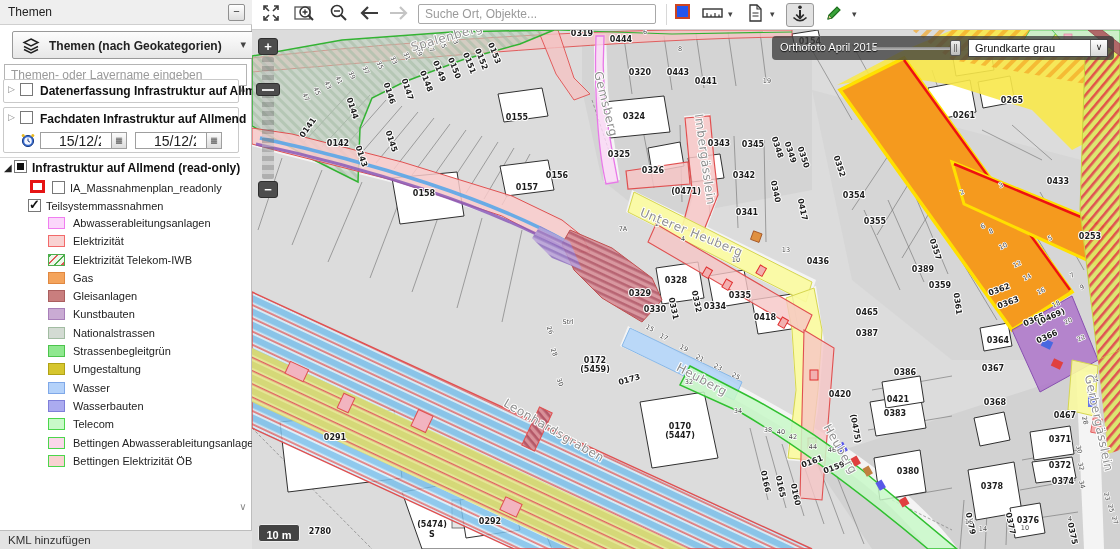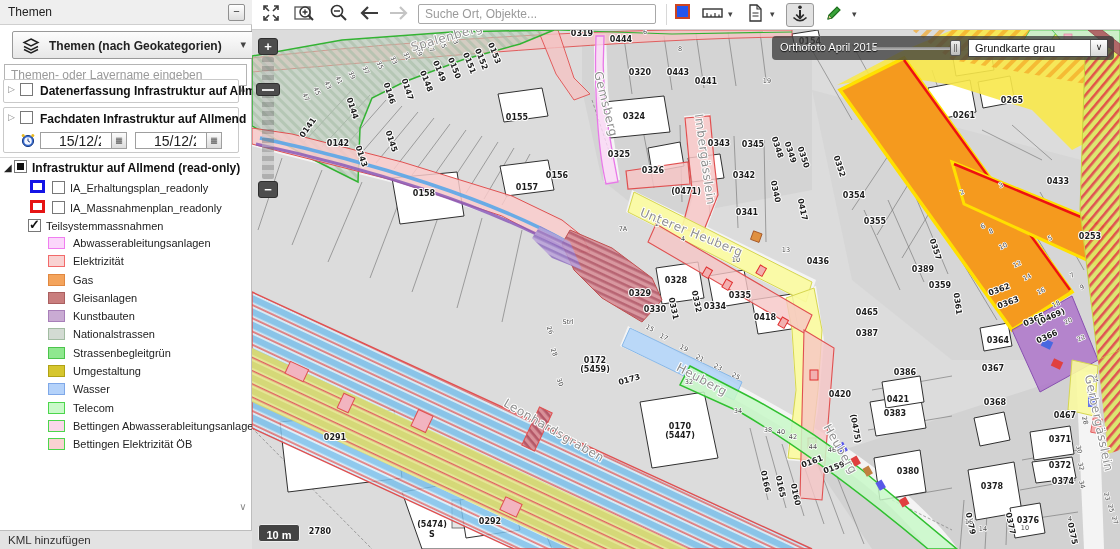--- a/index.html
+++ b/index.html
@@ -113,25 +113,20 @@
 
     <div style="position:absolute;left:0;top:80px;width:240px;border-top:1px solid #d8d8d8;">
       <div class="row" style="height:20px;">
         <span class="exp open">◢</span>
         <span class="cb" style="left:14px;top:2px;">
             <span class="ind"></span>
           </span>
         <span class="grp-label" style="left:32px;top:3px;">Infrastruktur auf Allmend (read-only)</span>
       </div>
       <div class="row" style="height:20px;">
-        <span class="swatch-out" style="left:30px;top:2px;border:3px solid #1414e6;"></span>
-        <span class="cb" style="left:52px;top:3px;"></span>
-        <span class="child-label" style="left:70px;top:4px;">IA_Erhaltungsplan_readonly</span>
-      </div>
-      <div class="row" style="height:20px;">
         <span class="swatch-out" style="left:30px;top:2px;border:3px solid #e61414;"></span>
         <span class="cb" style="left:52px;top:3px;"></span>
         <span class="child-label" style="left:70px;top:4px;text-align:center;">IA_Massnahmenplan_readonly</span>
       </div>
       <div class="row" style="height:17px;">
         <span class="cb" style="left:28px;top:1px;">
             <span class="chk"></span>
             <span class="chk">✓</span>
           </span>
         <span class="child-label" style="left:46px;top:2px;">Teilsystemmassnahmen</span>
@@ -139,20 +134,24 @@
       <div id="legend-list">
           <div class="legend-row">
             <span class="legend-swatch" style="border-color: rgb(240, 126, 240); background: rgb(251, 215, 251);"></span>
             <span class="legend-label">Abwasserableitungsanlagen</span>
           </div>
           <div class="legend-row">
             <span class="legend-swatch" style="border-color: rgb(242, 106, 106); background: rgb(249, 210, 210);"></span>
             <span class="legend-label">Elektrizität</span>
           </div>
           <div class="legend-row">
+            <span class="legend-swatch" style="border-color: rgb(76, 174, 76); background: repeating-linear-gradient(135deg, rgb(76, 174, 76) 0px, rgb(76, 174, 76) 2px, rgb(238, 247, 234) 2px, rgb(238, 247, 234) 5px, rgb(224, 88, 88) 5px, rgb(224, 88, 88) 7px, rgb(238, 247, 234) 7px, rgb(238, 247, 234) 10px);"></span>
+            <span class="legend-label">Elektrizität Telekom-IWB</span>
+          </div>
+          <div class="legend-row">
             <span class="legend-swatch" style="border-color: rgb(224, 136, 64); background: rgb(244, 164, 92);"></span>
             <span class="legend-label">Gas</span>
           </div>
           <div class="legend-row">
             <span class="legend-swatch" style="border-color: rgb(170, 95, 95); background: rgb(201, 126, 126);"></span>
             <span class="legend-label">Gleisanlagen</span>
           </div>
           <div class="legend-row">
             <span class="legend-swatch" style="border-color: rgb(168, 127, 185); background: rgb(201, 171, 211);"></span>
             <span class="legend-label">Kunstbauten</span>
@@ -165,20 +164,24 @@
             <span class="legend-swatch" style="border-color: rgb(76, 196, 76); background: rgb(143, 232, 143);"></span>
             <span class="legend-label">Strassenbegleitgrün</span>
           </div>
           <div class="legend-row">
             <span class="legend-swatch" style="border-color: rgb(176, 162, 22); background: rgb(214, 198, 46);"></span>
             <span class="legend-label">Umgestaltung</span>
           </div>
           <div class="legend-row">
             <span class="legend-swatch" style="border-color: rgb(127, 168, 232); background: rgb(180, 210, 250);"></span>
             <span class="legend-label">Wasser</span>
+          </div>
+          <div class="legend-row">
+            <span class="legend-swatch" style="border-color: rgb(127, 127, 217); background: rgb(171, 171, 240);"></span>
+            <span class="legend-label">Wasserbauten</span>
           </div>
           <div class="legend-row">
             <span class="legend-swatch" style="border-color: rgb(76, 214, 76); background: rgb(201, 249, 201);"></span>
             <span class="legend-label">Telecom</span>
           </div>
           <div class="legend-row">
             <span class="legend-swatch" style="border-color: rgb(76, 214, 76); background: rgb(251, 215, 234);"></span>
             <span class="legend-label">Bettingen Abwasserableitungsanlagen</span>
           </div>
           <div class="legend-row">

